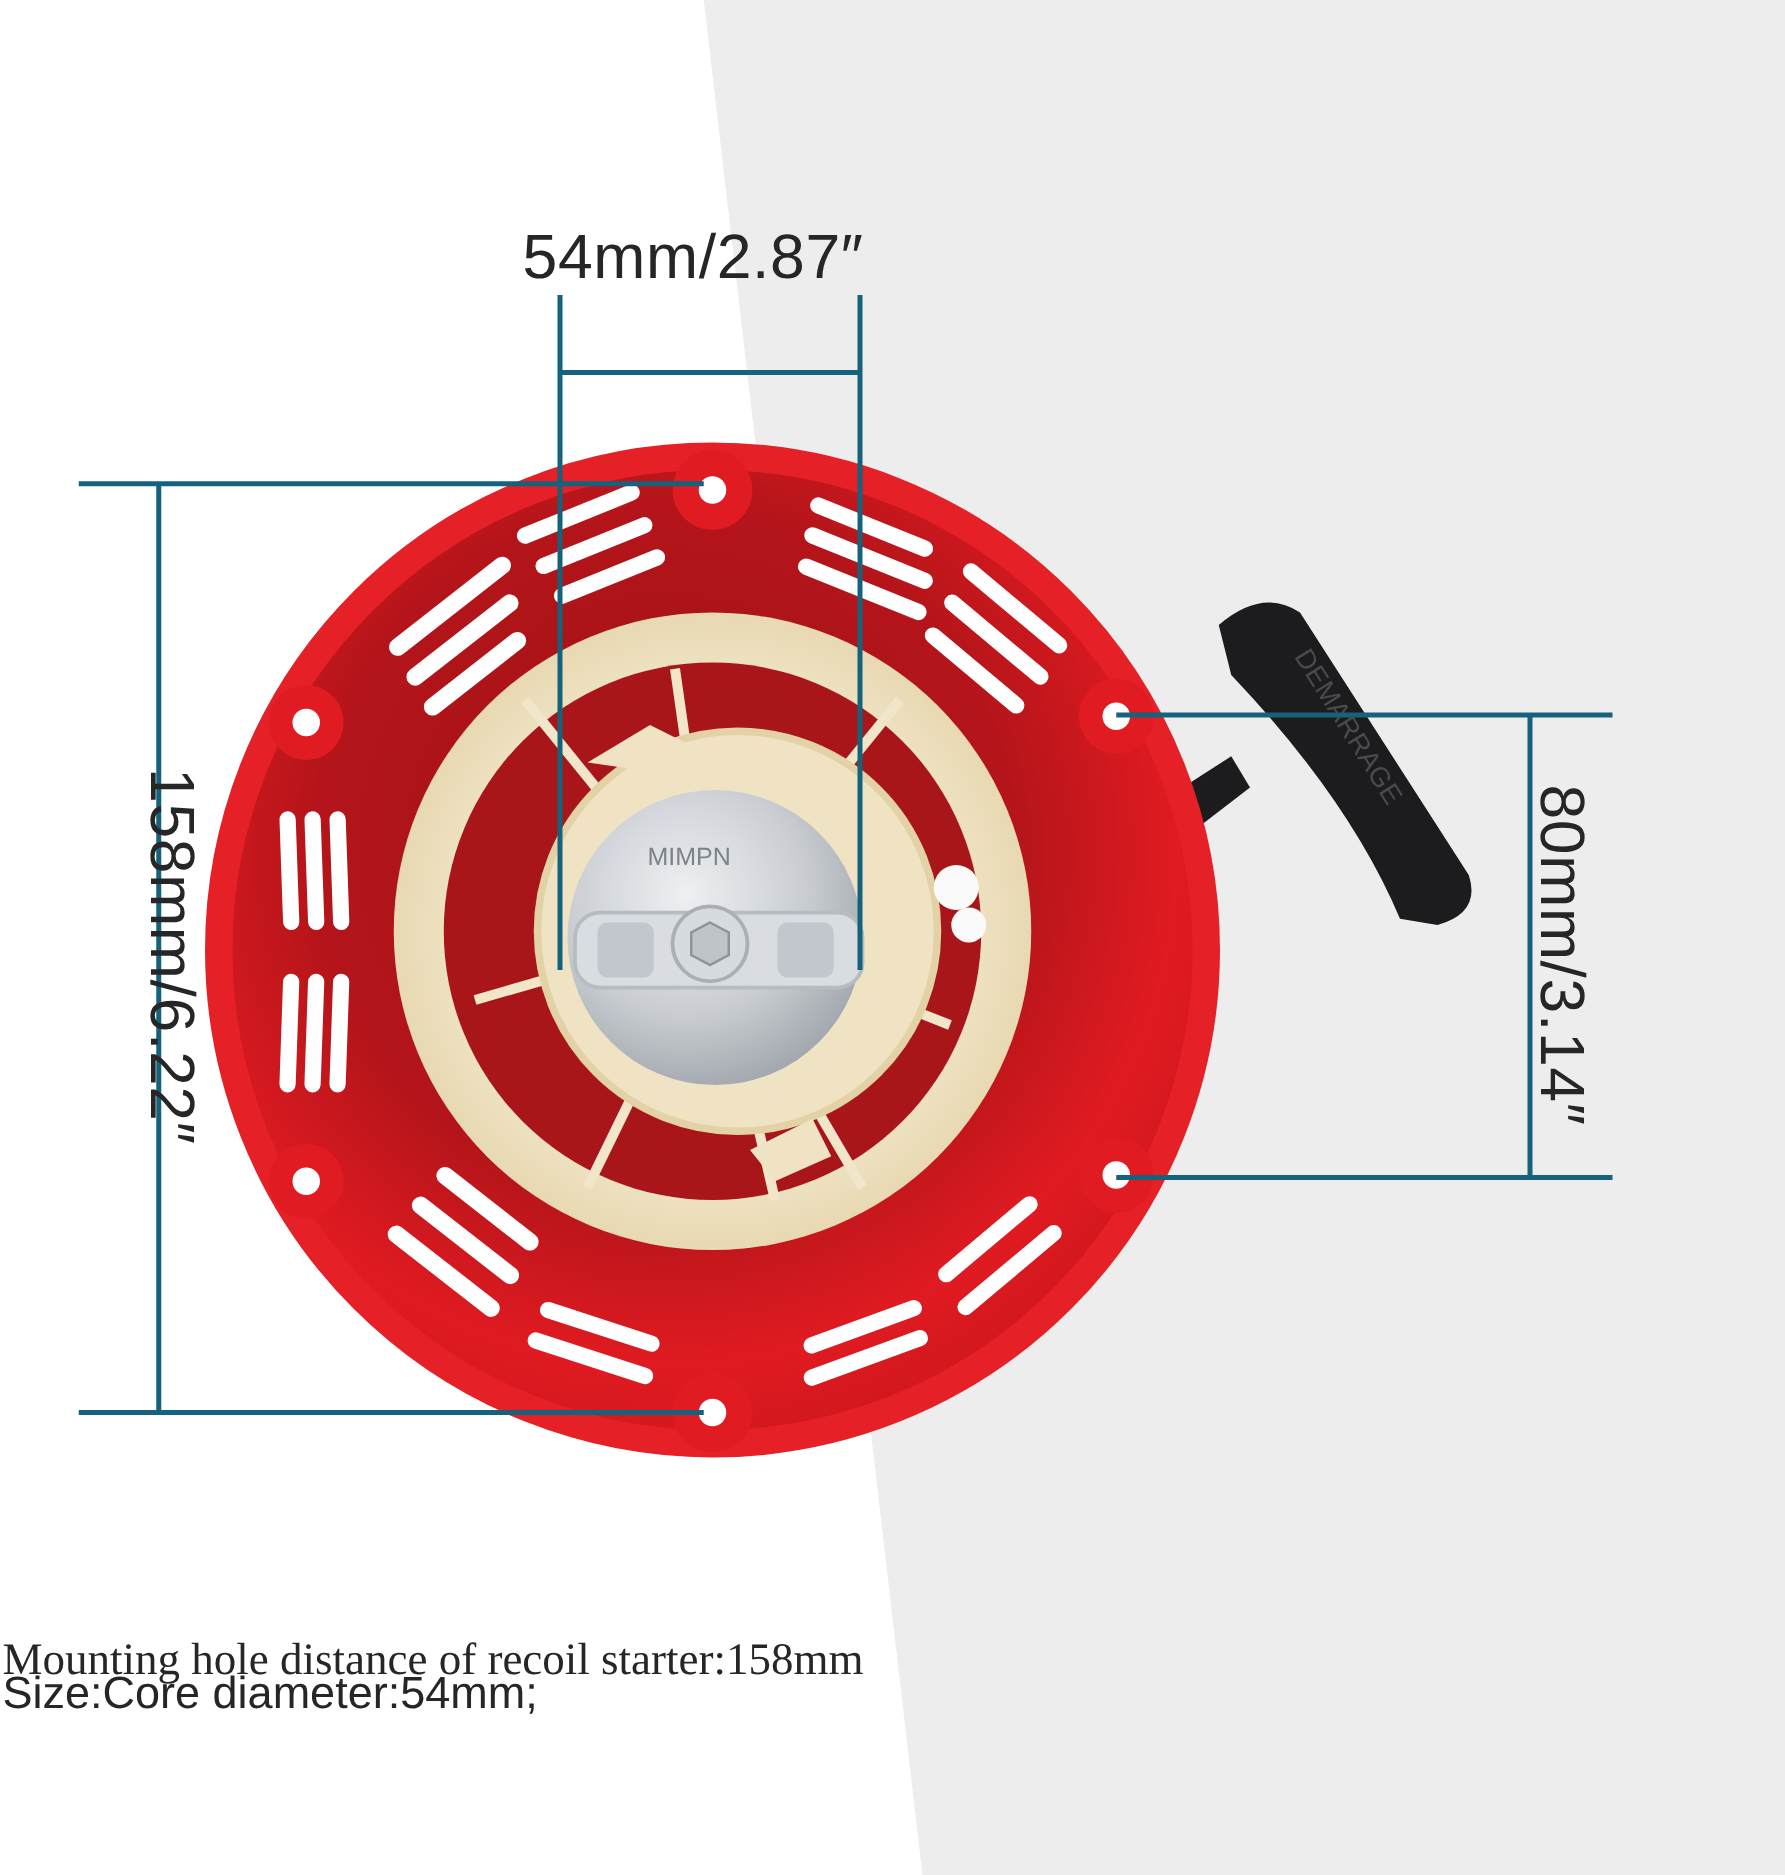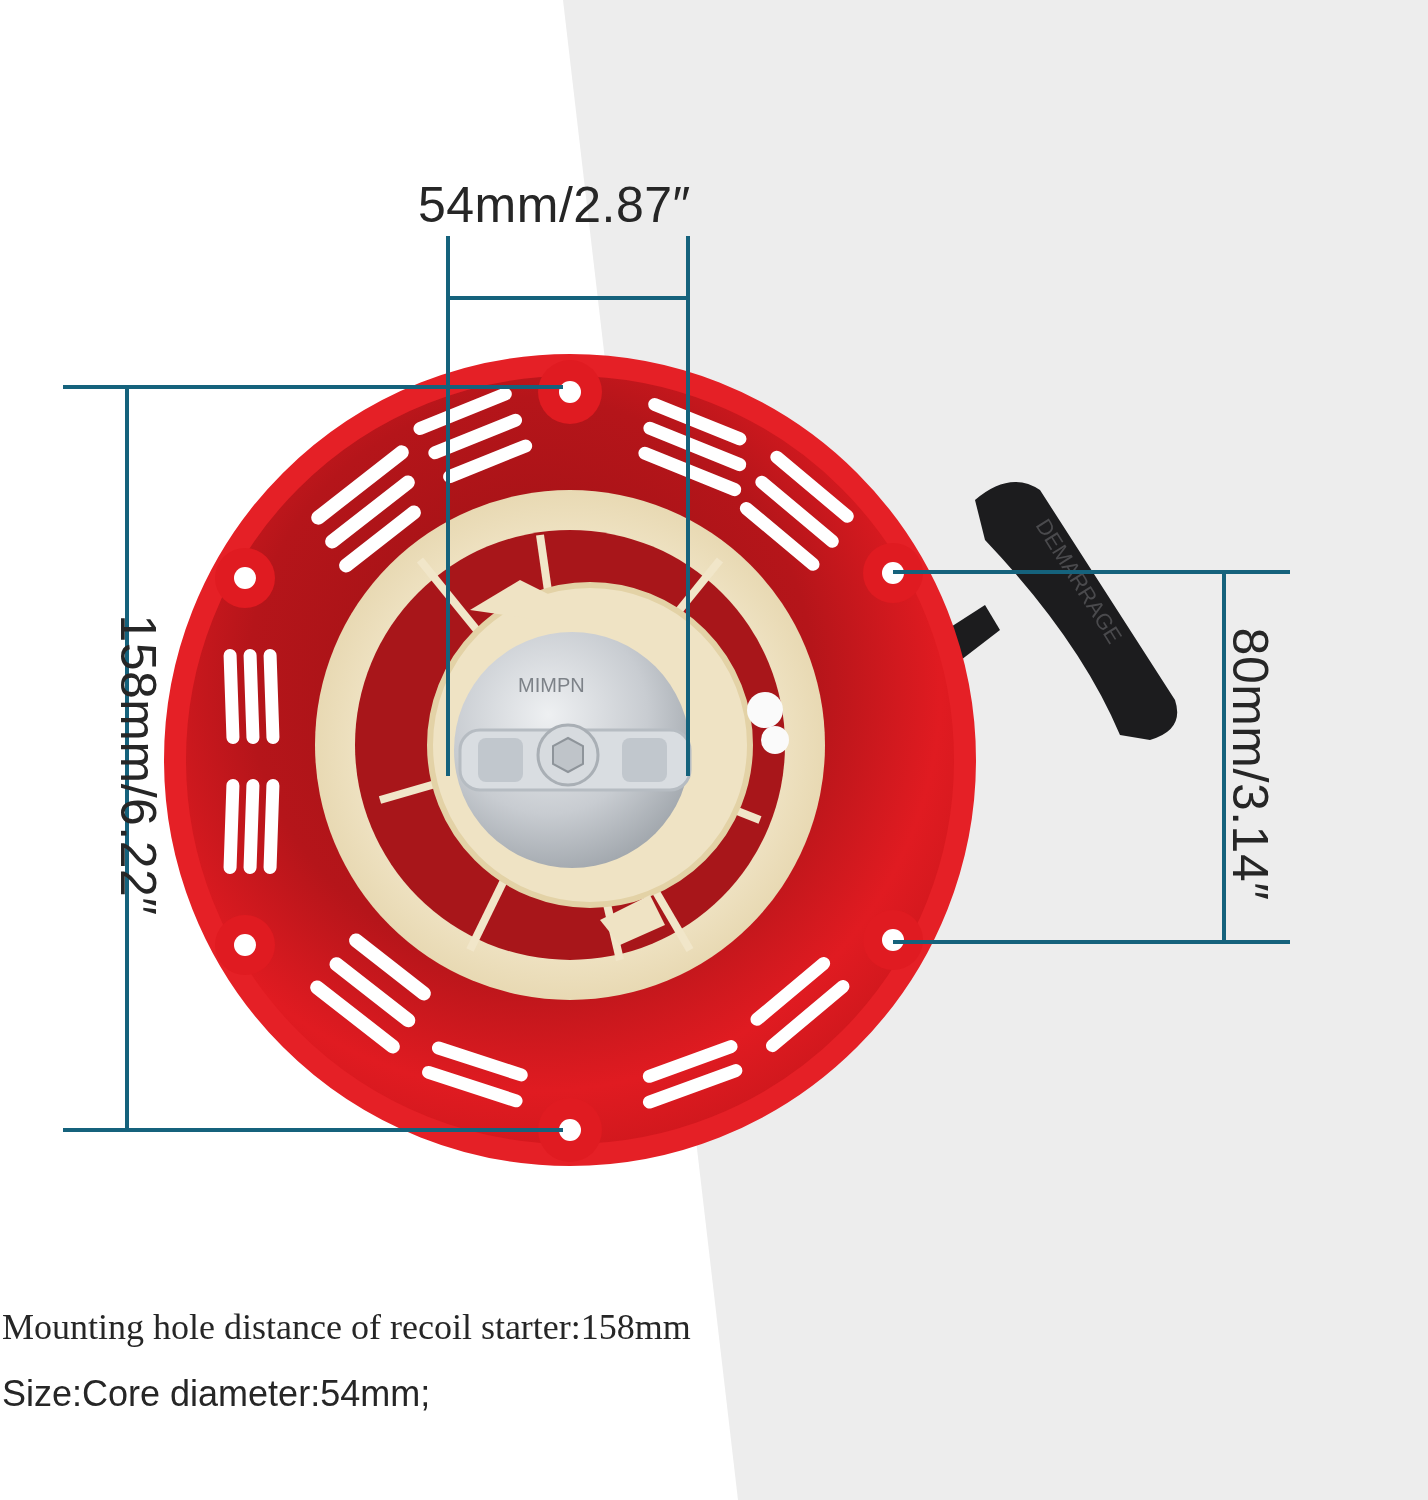--- a/index.html
+++ b/index.html
@@ -5,21 +5,21 @@
   html, body { margin:0; padding:0; }
   body { width:1428px; height:1500px; position:relative; overflow:hidden; background:#ffffff;
          font-family:"Liberation Sans", sans-serif; color:#262626; }
   .bg-gray { position:absolute; left:0; top:0; width:1428px; height:1500px; }
   .stage { position:absolute; left:0; top:0; width:1428px; height:1500px; }
   .dim-label { position:absolute; font-size:50px; color:#262626; letter-spacing:0.5px; white-space:nowrap; }
   .dim-top { left:418px; top:176px; }
   .dim-left { left:-82px; top:736px; transform:rotate(90deg); transform-origin:center; width:440px; text-align:center; }
   .dim-right { left:1030px; top:735px; transform:rotate(90deg); transform-origin:center; width:440px; text-align:center; }
   .caption { position:absolute; left:2px; font-size:36px; color:#262626; white-space:nowrap; }
-  .caption.l1 { top:1333px;margin-top:40px; }
+  .caption.l1 { top:1333px; }
   .caption.l2 { top:1306px;font-family:Liberation Serif, serif; }
 </style>
 </head>
 <body>
 
 <svg class="bg-gray" width="1428" height="1500" viewBox="0 0 1428 1500">
   <polygon points="563,0 1428,0 1428,1500 738,1500" fill="#ededed"></polygon>
 </svg>
 
 <svg class="stage" width="1428" height="1500" viewBox="0 0 1428 1500">

